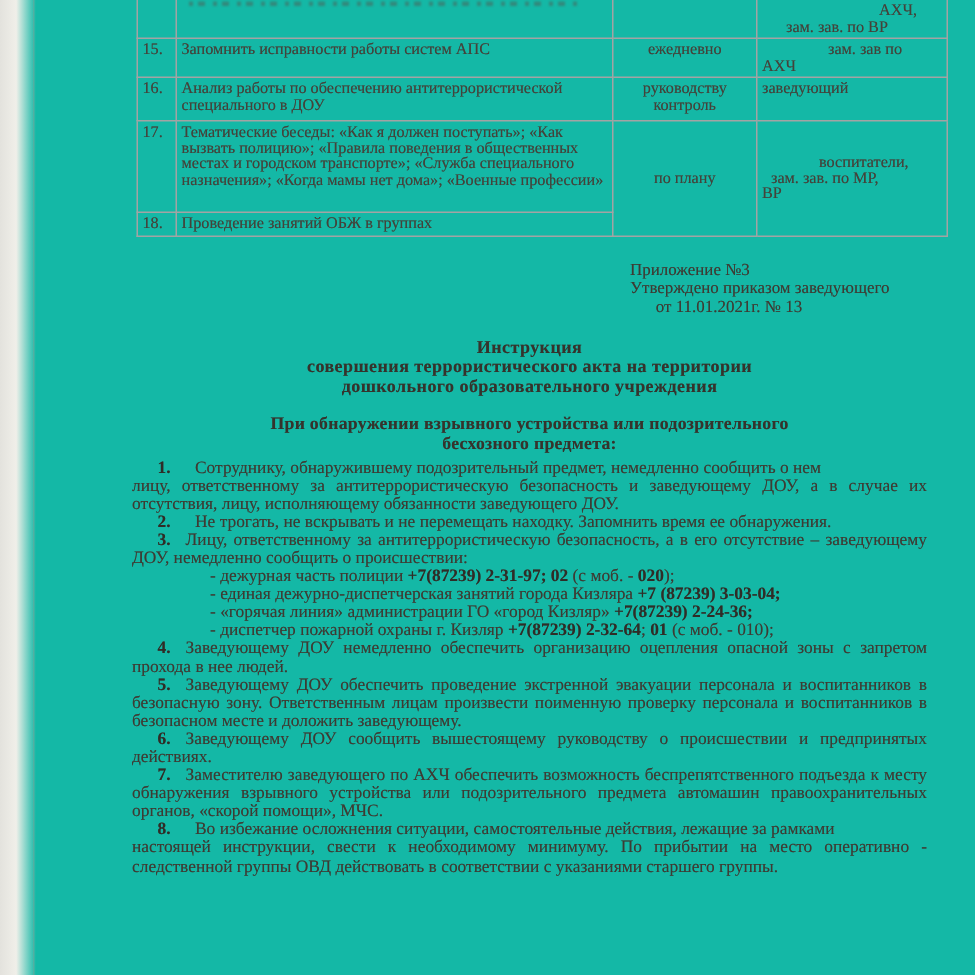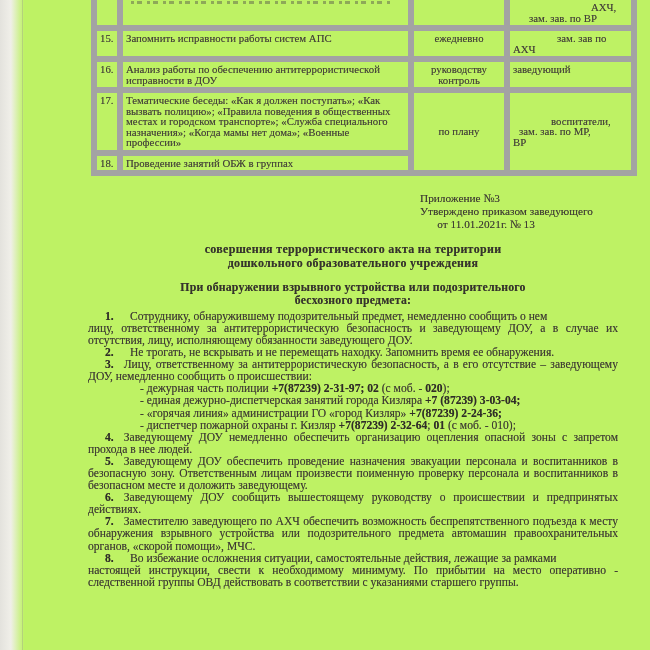--- a/index.html
+++ b/index.html
@@ -1,26 +1,26 @@
 <!DOCTYPE html>
 <html><head>
 <meta charset="utf-8">
 <style>
   html,body{margin:0;padding:0;background:#e8e7e2;}
-  .page{position:relative;width:650px;height:650px;overflow:hidden;background:#bef264;
+  .page{position:relative;width:650px;height:650px;overflow:hidden;background:#14b8a6;
         font-family:"Liberation Serif","DejaVu Serif",serif;color:#3e3b33;
         text-shadow:0 0 .4px rgba(64,60,52,.55);}
   .scan-edge{position:absolute;left:0;top:0;bottom:0;width:24px;
         background:linear-gradient(90deg,#e3e2dd 0,#f0efe9 45%,rgba(250,249,245,0) 100%);}
   .scan-crease{position:absolute;left:22px;top:0;bottom:0;width:1px;background:rgba(150,148,140,.35);}
   .content{position:absolute;left:88px;top:0;width:530px;}
 
   
   table.plan{border-collapse:collapse;table-layout:fixed;width:540px;margin-left:3px;}
-  table.plan td{border:6px solid #a3a3a3;font-size:10.8px;line-height:10.5px;
+  table.plan td{border:1px solid #a3a3a3;font-size:10.8px;line-height:10.5px;
         vertical-align:top;padding:2px 3px;color:#45423a;}
   table.plan tr.r-partial td{border-top:none;position:relative;}
   .r-partial{height:20px;} .r-15{height:26px;} .r-16{height:29px;} .r-17{height:61px;margin-left:39px;} .r-18{height:15px;}
   .c-num{padding-left:3px;}
   .c-per{text-align:center;vertical-align:middle;}
   .r-17 .c-per,.r-17 .c-resp{vertical-align:middle;}
   .rl{white-space:nowrap;}
   .ml78{margin-left:78px;} .ml44{margin-left:44px;} .ml58{}
   .ml38{margin-left:38px;} .ml16{margin-left:16px;} .ml6{margin-left:6px;} .ml0{margin-left:0;}
   .smudge{position:absolute;top:1px;left:8px;height:3px;width:260px;opacity:.45;filter:blur(.6px);
@@ -83,21 +83,21 @@
           <td class="c-num">15.</td>
           <td class="c-act">Запомнить исправности работы систем АПС</td>
           <td class="c-per">ежедневно</td>
           <td class="c-resp">
             <div class="rl ml44">зам. зав по</div>
             <div class="rl ml0">АХЧ</div>
           </td>
         </tr>
         <tr class="r-16">
           <td class="c-num">16.</td>
-          <td class="c-act">Анализ работы по обеспечению антитеррористической исправности в ДОУ</td>
+          <td class="c-act">Анализ работы по обеспечению антитеррористической специального в ДОУ</td>
           <td class="c-per">руководству контроль</td>
           <td class="c-resp">
             <div class="rl ml58">заведующий</div>
           </td>
         </tr>
         <tr class="r-17">
           <td class="c-num">17.</td>
           <td class="c-act">Тематические беседы: «Как я должен поступать»; «Как вызвать полицию»; «Правила поведения в общественных местах и городском транспорте»; «Служба специального назначения»; «Когда мамы нет дома»; «Военные профессии»</td>
           <td class="c-per" rowspan="2">по плану</td>
           <td class="c-resp" rowspan="2">
@@ -113,20 +113,21 @@
       </tbody>
     </table>
 
     <div class="approval">
       <div class="ap-r">Приложение №3</div>
       <div class="ap-r">Утверждено приказом заведующего</div>
       <div class="ap-c">от 11.01.2021г. № 13</div>
     </div>
 
     <div class="title">
+      <div>Инструкция</div>
       <div>совершения террористического акта на территории</div>
       <div>дошкольного образовательного учреждения</div>
     </div>
 
     <div class="heading">
       <div>При обнаружении взрывного устройства или подозрительного</div>
       <div>бесхозного предмета:</div>
     </div>
 
     <div id="instructions">
@@ -141,21 +142,21 @@
           <p class="lead"><span class="num">3.</span><span class="gap"></span><span>Лицу, ответственному за антитеррористическую безопасность, а в его отсутствие – заведующему ДОУ, немедленно сообщить о происшествии:</span></p>
           <p class="sub"><span>- дежурная часть полиции </span><span class="b">+7(87239)  2-31-97;</span><span>  </span><span class="b">02</span><span> (с моб. - </span><span class="b">020</span><span>);</span></p>
           <p class="sub"><span>- единая дежурно-диспетчерская занятий города Кизляра  </span><span class="b">+7 (87239) 3-03-04;</span></p>
           <p class="sub"><span>- «горячая линия» администрации ГО «город Кизляр»  </span><span class="b">+7(87239) 2-24-36;</span></p>
           <p class="sub"><span>- диспетчер пожарной охраны г. Кизляр </span><span class="b">+7(87239) 2-32-64</span><span>;  </span><span class="b">01</span><span> (с моб. - 010);</span></p>
         </div>
         <div class="item">
           <p class="lead"><span class="num">4.</span><span class="gap"></span><span>Заведующему ДОУ немедленно обеспечить организацию оцепления опасной зоны с запретом прохода в нее людей.</span></p>
         </div>
         <div class="item">
-          <p class="lead"><span class="num">5.</span><span class="gap"></span><span>Заведующему ДОУ обеспечить проведение назначения эвакуации персонала и воспитанников в безопасную зону. Ответственным лицам произвести поименную проверку персонала и воспитанников в безопасном месте и доложить заведующему.</span></p>
+          <p class="lead"><span class="num">5.</span><span class="gap"></span><span>Заведующему ДОУ обеспечить проведение экстренной эвакуации персонала и воспитанников в безопасную зону. Ответственным лицам произвести поименную проверку персонала и воспитанников в безопасном месте и доложить заведующему.</span></p>
         </div>
         <div class="item">
           <p class="lead"><span class="num">6.</span><span class="gap"></span><span>Заведующему ДОУ сообщить  вышестоящему руководству о происшествии и предпринятых действиях.</span></p>
         </div>
         <div class="item">
           <p class="lead"><span class="num">7.</span><span class="gap"></span><span>Заместителю заведующего по АХЧ обеспечить возможность беспрепятственного подъезда к месту обнаружения взрывного устройства или подозрительного предмета автомашин правоохранительных органов, «скорой помощи», МЧС.</span></p>
         </div>
         <div class="item">
           <p class="lead hang"><span class="num">8.</span><span>Во избежание осложнения ситуации, самостоятельные действия, лежащие за рамками</span></p>
           <p class="after">настоящей инструкции, свести к необходимому минимуму. По прибытии на место оперативно - следственной группы ОВД  действовать в соответствии с указаниями старшего группы.</p>

